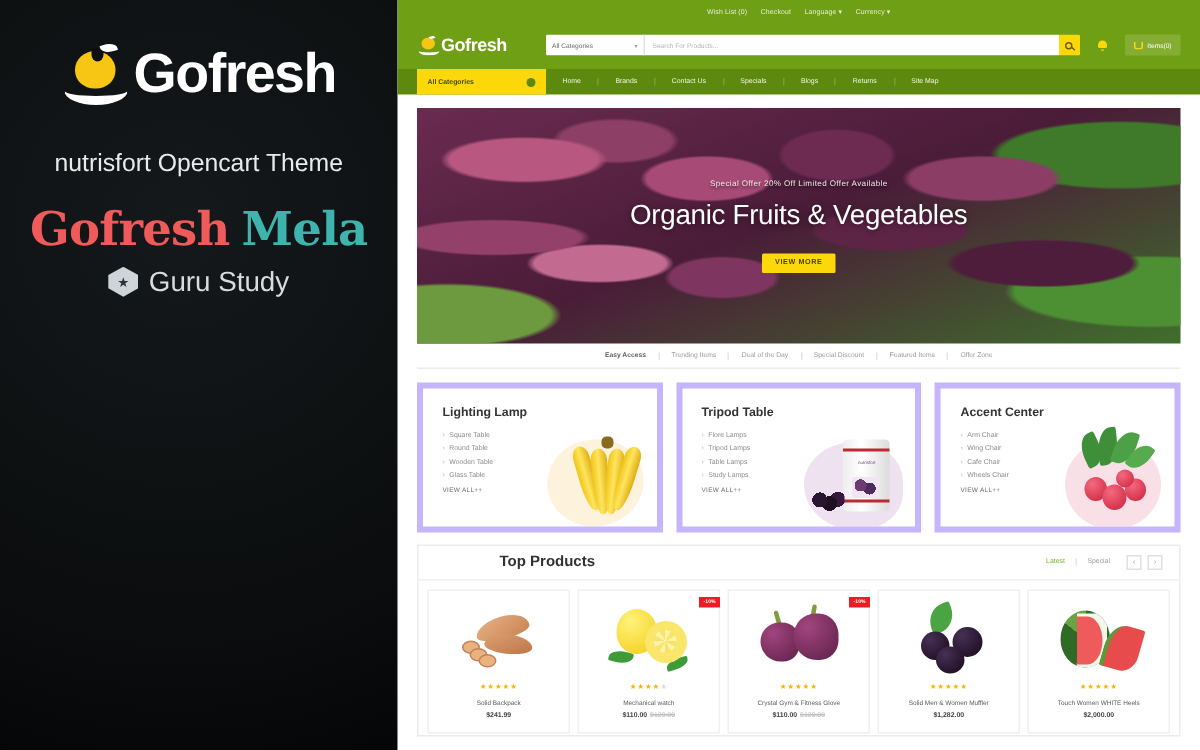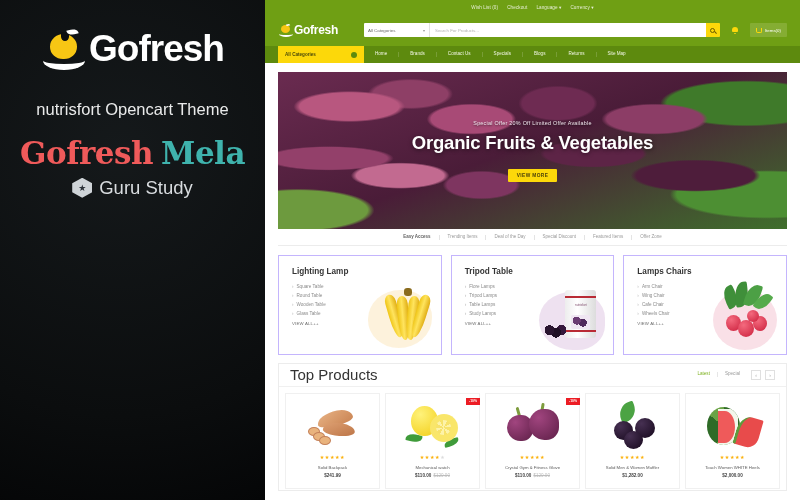--- a/index.html
+++ b/index.html
@@ -205,34 +205,34 @@
       radial-gradient(ellipse at 62% 52%, #5d2446 0 11%, transparent 12%),
       radial-gradient(ellipse at 74% 30%, #8c3d66 0 9%, transparent 10%),
       radial-gradient(ellipse at 82% 66%, #4e1d3b 0 10%, transparent 11%),
       radial-gradient(ellipse at 92% 20%, #3f7a2a 0 12%, transparent 13%),
       radial-gradient(ellipse at 96% 78%, #4d8f33 0 13%, transparent 14%),
       radial-gradient(ellipse at 4% 88%, #6d9a3e 0 10%, transparent 11%),
       linear-gradient(160deg, #6a2b50 0%, #4a1c38 48%, #3f6f2c 100%);
   }
   .hero-inner { position: absolute; inset: 0; display: flex; flex-direction: column; align-items: center; justify-content: center; gap: 6px; }
   .hero-kicker { color: #f0e7ee; font-size: 5.4px; letter-spacing: .25px; text-shadow: 0 1px 2px rgba(0,0,0,.6); }
-  .hero-title { color: #ffffff; font-size: 18.5px; font-weight: bold; letter-spacing: -.2px; text-shadow: 0 1px 4px rgba(0,0,0,.55); }
+  .hero-title { color: #ffffff; font-size: 18.5px; font-weight: normal; letter-spacing: -.2px; text-shadow: 0 1px 4px rgba(0,0,0,.55); }
   .hero-btn {
     margin-top: 9px; background: #fcd80a; color: #4b4108; font-size: 4.8px;
     font-weight: bold; padding: 4px 9px; letter-spacing: .4px; border-radius: 1px;
   }
 
   .quick { margin: 6px 13px 0; border-bottom: 1px solid #ececec; padding-bottom: 5px; display: flex; justify-content: center; align-items: center; }
   .quick a { font-size: 4.5px; color: #9a9a9a; text-decoration: none; padding: 0 8px; border-right: 1px solid #e4e4e4; line-height: 1; }
   .quick a:last-child { border-right: none; }
   .quick a.active { color: #5e5e5e; font-weight: bold; }
 
   .catboxes { display: flex; gap: 9px; margin: 9px 13px 0; }
   .catbox {
-    flex: 1; height: 100px; border: 1px solid #c4b5fd; background: #fff;
+    flex: 1; height: 100px; border: 4px solid #c4b5fd; background: #fff;
     position: relative; padding: 11px 0 0 13px; overflow: hidden;
   }
   .catbox h4 { font-size: 8.2px; color: #343434; font-weight: bold; margin-bottom: 8px; }
   .catbox li { list-style: none; font-size: 4.6px; color: #8b8b8b; margin-bottom: 4.2px; }
   .catbox li::before { content: "›"; color: #b6b6b6; margin-right: 3px; }
   .catbox .viewall { font-size: 4.3px; color: #6b6b6b; margin-top: 5px; letter-spacing: .2px; }
   .catimg { position: absolute; right: 5px; top: 14px; width: 72px; height: 78px; }
 
   
   .banana-blob { position: absolute; right: 4px; top: 20px; width: 64px; height: 58px; background: #fbe8bf; border-radius: 50% 46% 52% 48%; opacity: .55; }
@@ -264,21 +264,21 @@
   .rl4 { right: 12px; top: 22px; width: 12px; height: 19px; transform: rotate(36deg); background: #56ab4c; }
   .rad { position: absolute; background: radial-gradient(circle at 35% 30%, #f46a7e, #cb1f3c); border-radius: 50%; }
   .rd1 { right: 40px; top: 45px; width: 15px; height: 16px; }
   .rd2 { right: 27px; top: 50px; width: 16px; height: 17px; }
   .rd3 { right: 14px; top: 46px; width: 14px; height: 15px; }
   .rd4 { right: 22px; top: 40px; width: 12px; height: 12px; }
 
   
   .tp-wrap { margin: 8px 13px 0; border: 1px solid #ececec; background: #fff; height: 128px; }
   .tp-head { height: 23px; display: flex; align-items: center; padding: 0 11px; border-bottom: 1px solid #f0f0f0; }
-  .tp-head h3 { font-size: 15px; color: #333; font-weight: normal; flex: 1; }
+  .tp-head h3 { font-size: 10px; color: #333; font-weight: bold; flex: 1; margin-left: 43px; }
   .tp-tabs { display: flex; align-items: center; gap: 0; }
   .tp-tabs a { font-size: 4.6px; text-decoration: none; color: #9a9a9a; padding: 0 7px; border-right: 1px solid #e6e6e6; line-height: 1; }
   .tp-tabs a.on { color: #7fb222; }
   .tp-tabs a:last-of-type { border-right: none; }
   .arr { width: 10px; height: 10px; border: 1px solid #e0e0e0; margin-left: 4px; display: flex; align-items: center; justify-content: center; font-size: 5px; color: #a8a8a8; }
 
   .tp-grid { display: flex; padding: 6px 6px 0; gap: 5px; }
   .pcard { flex: 1; border: 1px solid #f0f0f0; height: 96px; position: relative; display: flex; flex-direction: column; align-items: center; padding-top: 7px; }
   .sale-badge { position: absolute; right: -1px; top: 4px; background: #ec1c24; color: #fff; font-size: 3.4px; font-weight: bold; padding: 1.5px 3px; }
   .pimg { width: 56px; height: 50px; position: relative; }
@@ -464,21 +464,21 @@
           <div class="jar-blob"></div>
           <div class="jar">
               <div class="jar-lbl">nutrisfort</div>
               <div class="jar-berryimg"></div>
             </div>
           <div class="berries"></div>
         </div>
       </div>
 
       <div class="catbox">
-        <h4>Lamps Chairs</h4>
+        <h4>Accent Center</h4>
         <ul>
           <li>Arm Chair</li>
           <li>Wing Chair</li>
           <li>Cafe Chair</li>
           <li>Wheels Chair</li>
         </ul>
         <div class="viewall">VIEW ALL++</div>
         <div class="catimg">
           <div class="rad-blob"></div>
           <div class="rad-leaf rl1"></div>

